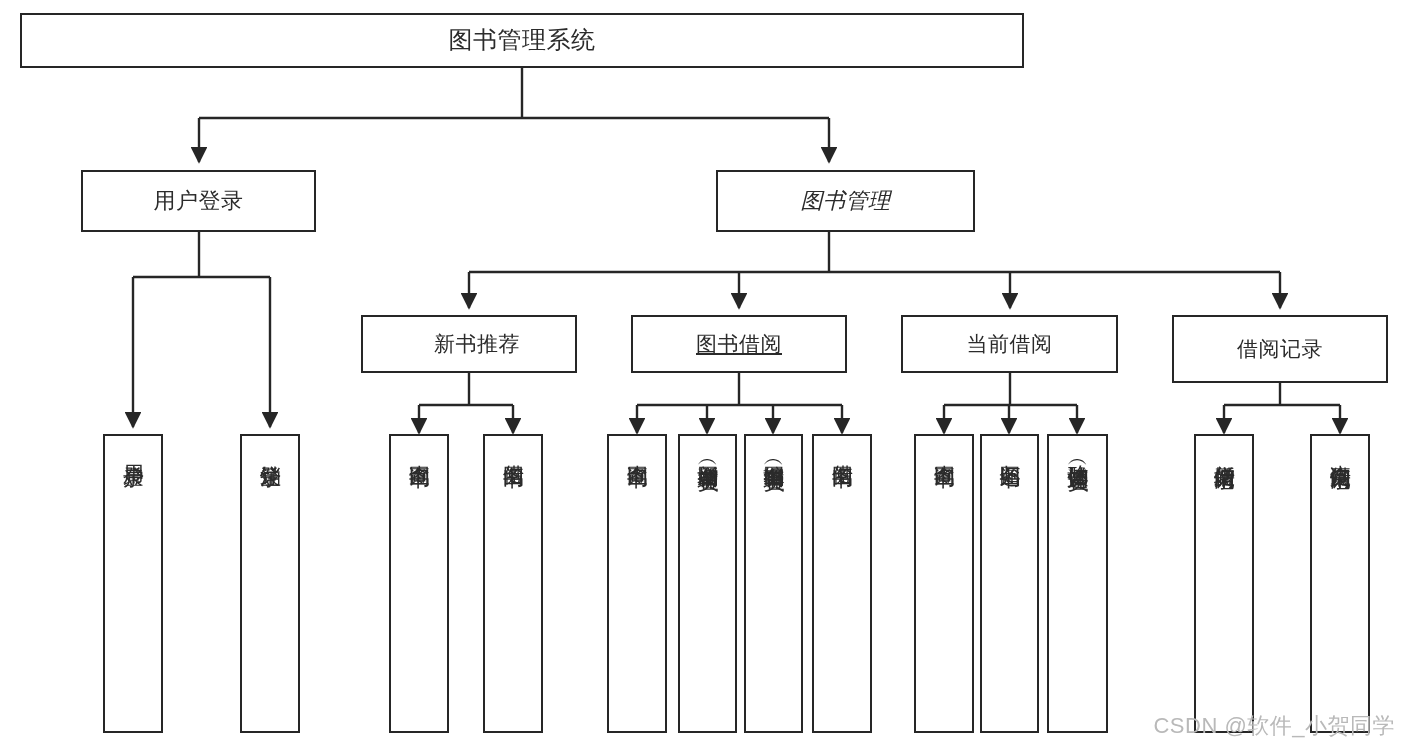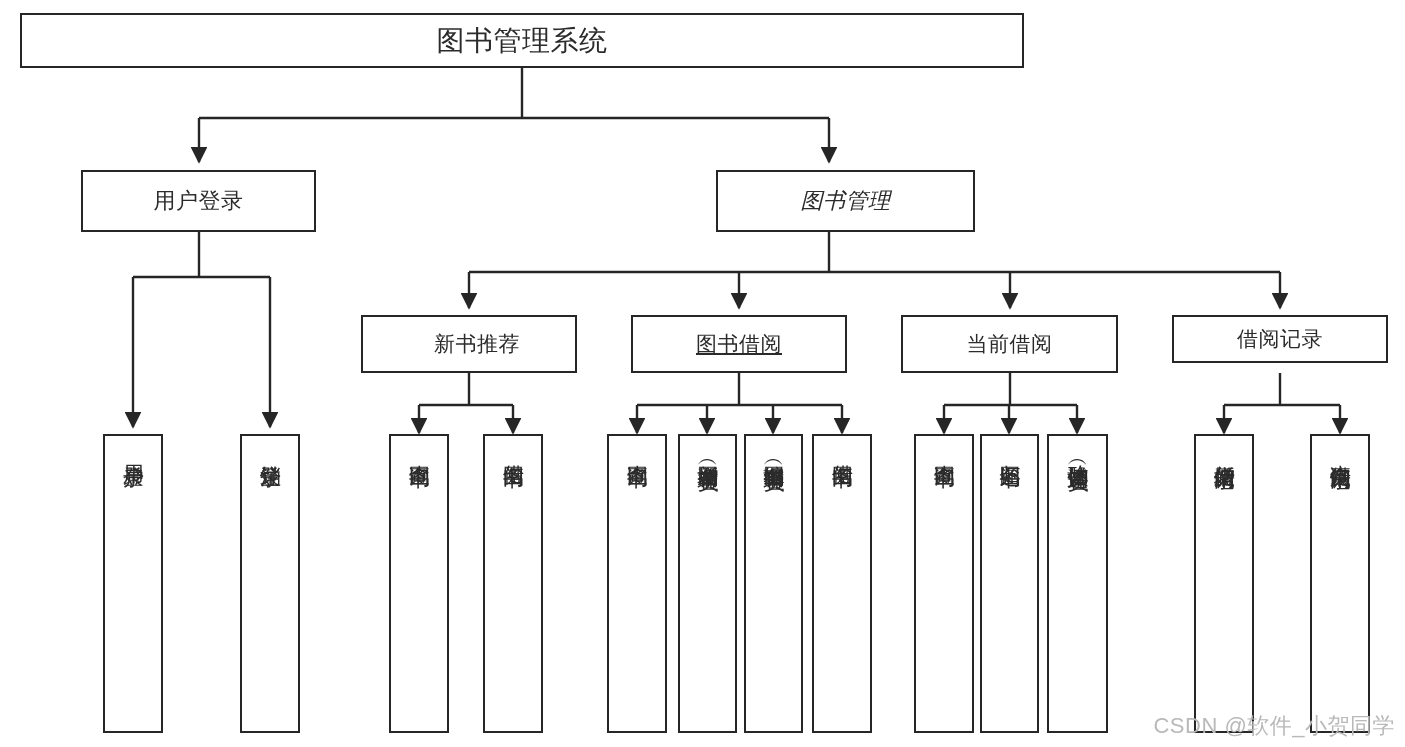--- a/index.html
+++ b/index.html
@@ -47,21 +47,21 @@
     padding-top: 12px;
   }
   .node.vertical .label {
     writing-mode: vertical-rl;
     text-orientation: upright;
     font-size: 21px;
     line-height: 1.28;
     letter-spacing: 1px;
     white-space: nowrap;
   }
-  .node.root .label { font-size: 28px; }
+  .node.root .label { font-size: 24px; }
   .node.lvl1 .label { font-size: 22px; }
   .node.lvl2 .label { font-size: 21px; }
   #watermark {
     position: absolute;
     right: 10px;
     bottom: 6px;
     font-size: 22px;
     color: #b9b9b9;
     white-space: nowrap;
     letter-spacing: 0.5px;
@@ -135,21 +135,21 @@
 
   <div class="node lvl2" style="left:361px; top:315px; width:216px; height:58px;padding-left:16px;">
     <span class="label">新书推荐</span>
   </div>
   <div class="node lvl2" style="left:631px; top:315px; width:216px; height:58px;text-decoration:underline;">
     <span class="label">图书借阅</span>
   </div>
   <div class="node lvl2" style="left:901px; top:315px; width:217px; height:58px;">
     <span class="label">当前借阅</span>
   </div>
-  <div class="node lvl2" style="left:1172px; top:315px; width:216px; height:48px;">
+  <div class="node lvl2" style="left:1172px; top:315px; width:216px; height:68px;">
     <span class="label">借阅记录</span>
   </div>
 
   <div class="node vertical" style="left:103px; top:434px; width:60px; height:299px;">
     <span class="label">用户登录</span>
   </div>
   <div class="node vertical" style="left:240px; top:434px; width:60px; height:299px;">
     <span class="label">注销登录</span>
   </div>
 

